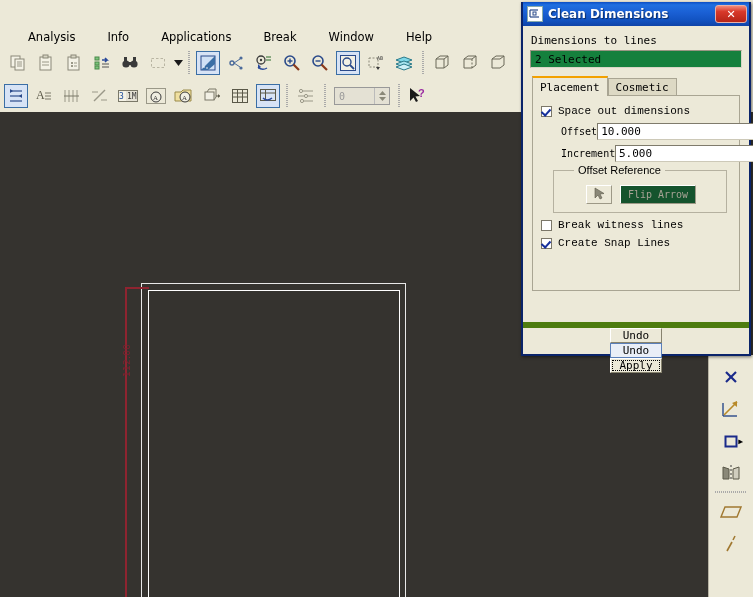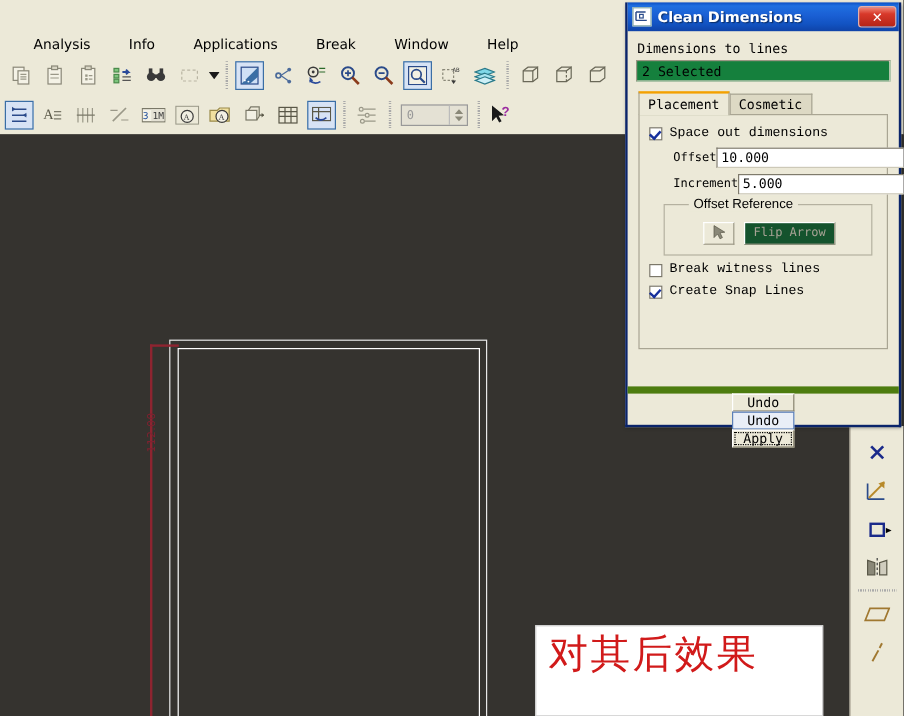--- a/index.html
+++ b/index.html
@@ -749,23 +749,20 @@
 <div class="canvas">
 
   <div class="rect-outer"></div>
   <div class="rect-inner"></div>
 
   <div class="dimline dim-v"></div>
   <div class="dimline ext-tl"></div>
 
   <div class="dimtext vert" style="left:122px; top:265px;">112.00</div>
 
-  <div class="note-box">
-    <div class="note-text">对其后效果</div>
-  </div>
 
 </div>
 
 <div class="rtoolbar">
   <div class="rbtn">
     <svg width="16" height="16" viewBox="0 0 16 16">
         <line x1="3" y1="3" x2="13" y2="13" stroke="#1a2a8a" stroke-width="2.2"></line>
         <line x1="13" y1="3" x2="3" y2="13" stroke="#1a2a8a" stroke-width="2.2"></line>
       </svg>
   </div>

